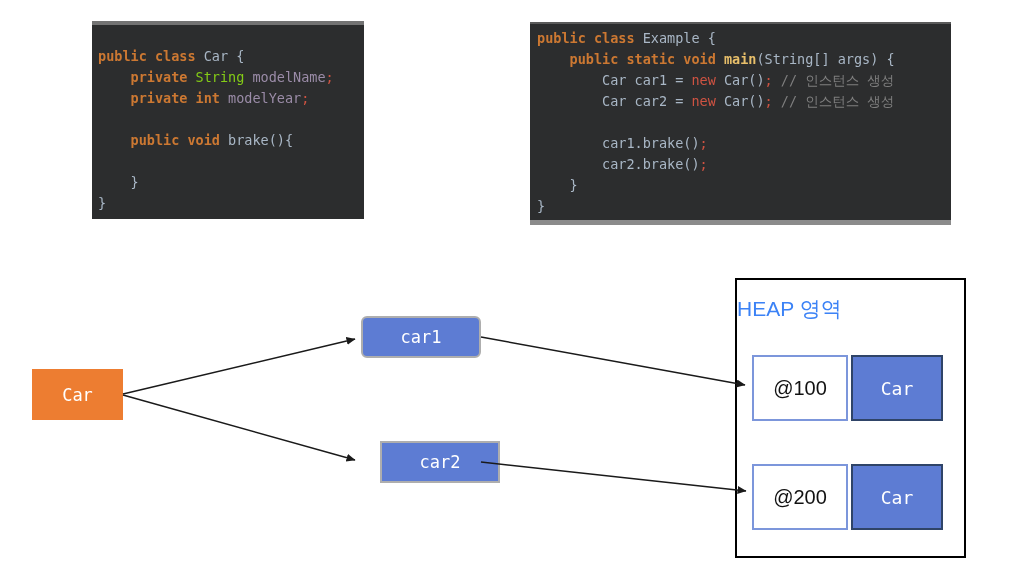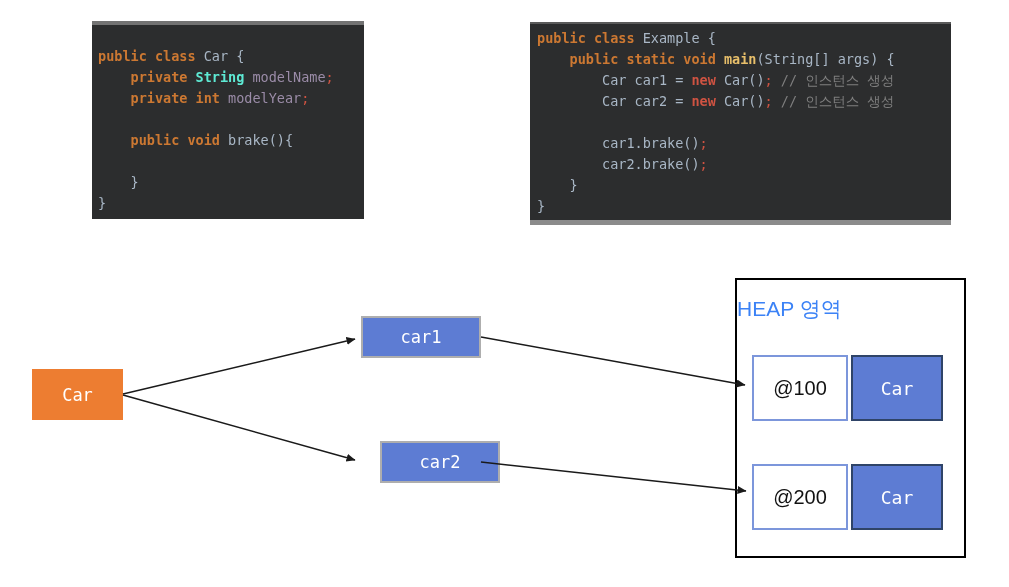--- a/index.html
+++ b/index.html
@@ -17,42 +17,42 @@
     left:92px;top:21px;width:266px;height:173px;
     padding:21px 0 0 6px;border-top:4px solid #737373;
   }
   .code-right{
     left:530px;top:22px;width:402px;height:192px;
     padding:4px 12px 0 7px;border-top:2px solid #5a5a5a;border-bottom:5px solid #8b8b8b;
   }
   .code-line{height:21px;}
   .tok-kw{color:#CC7832;font-weight:bold;}
   .tok-id{color:#A9B7C6;}
-  .tok-type{color:#5eead4;font-weight:bold;}
+  .tok-type{color:#84cc16;font-weight:normal;}
   .tok-field{color:#9B8CA8;}
   .tok-method{color:#E8BF6A;font-weight:bold;margin-top:44px;}
-  .tok-new{color:#CF5342;font-weight:bold;margin-top:20px;}
+  .tok-new{color:#CF5342;font-weight:normal;margin-top:20px;}
   .tok-semi{color:#CF5342;}
   .tok-comment{color:#7F7F7F;}
   
   .dbox{
     position:absolute;display:flex;align-items:center;justify-content:center;
     box-sizing:border-box;
     font-family:"DejaVu Sans Mono","Liberation Mono",monospace;
   }
   .class-box{
     left:32px;top:369px;width:91px;height:51px;
     background:var(--accent-orange);color:#fff;font-size:17px;
   }
   .ref-box{
     left:361px;width:120px;height:42px;
     background:var(--accent-blue);border:2px solid #AEAEAE;
     color:#fff;font-size:17px;
   }
-  .ref1{top:316px;}
+  .ref1{top:316px;border-radius:6px;}
   .ref2{top:441px;margin-left:19px;}
   .heap{
     position:absolute;left:735px;top:278px;width:231px;height:280px;
     border:2px solid #000;background:#fff;box-sizing:border-box;
   }
   .heap-title{
     margin-top:15px;text-align:left;color:#3b82f6;font-size:21px;
     font-family:"Liberation Sans",sans-serif;
   }
   .addr-box{

